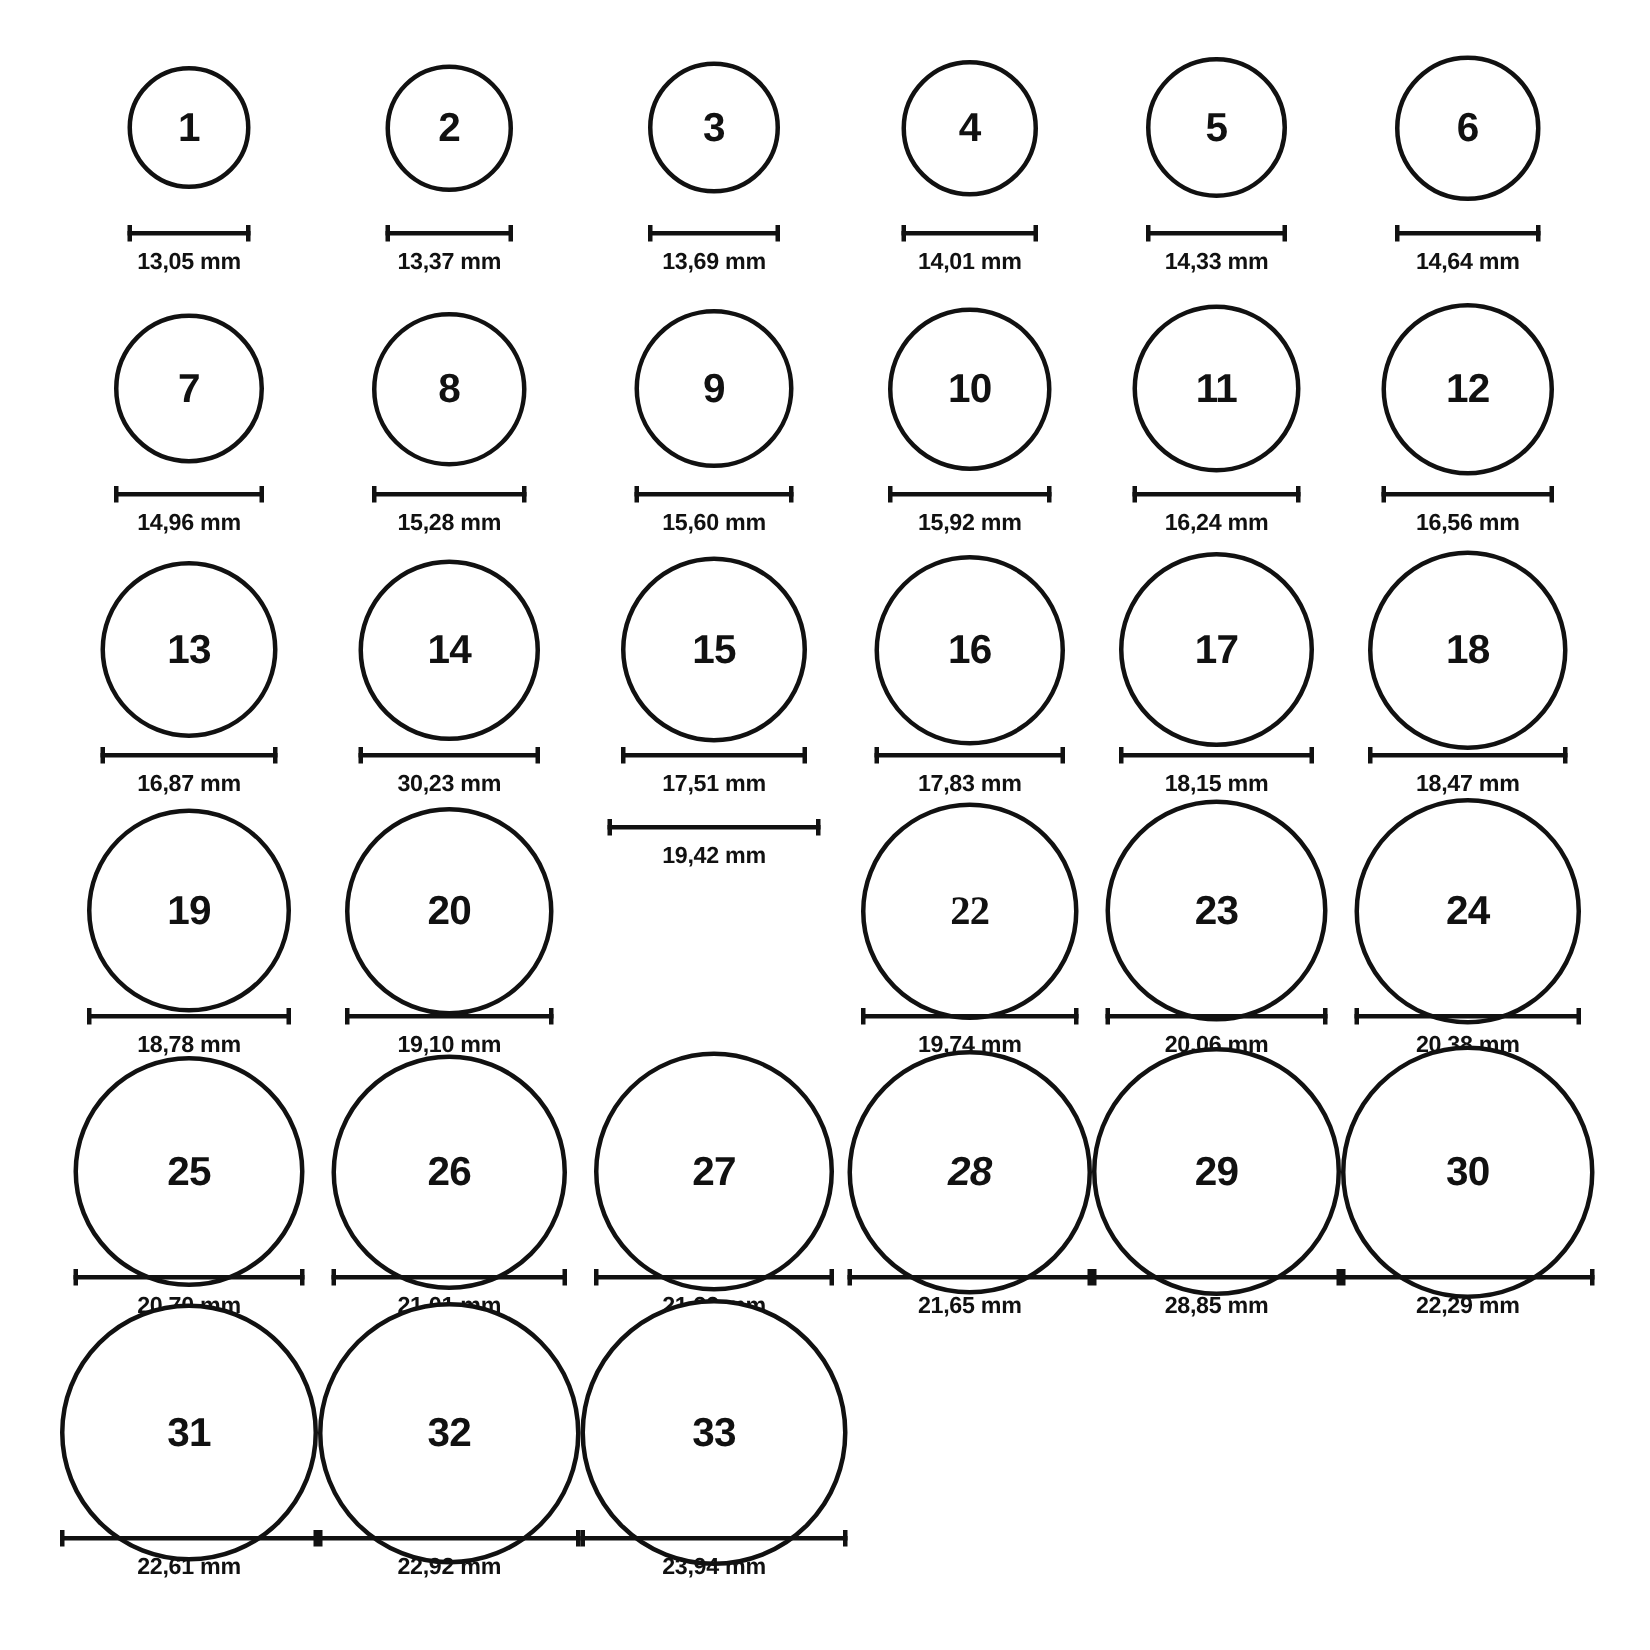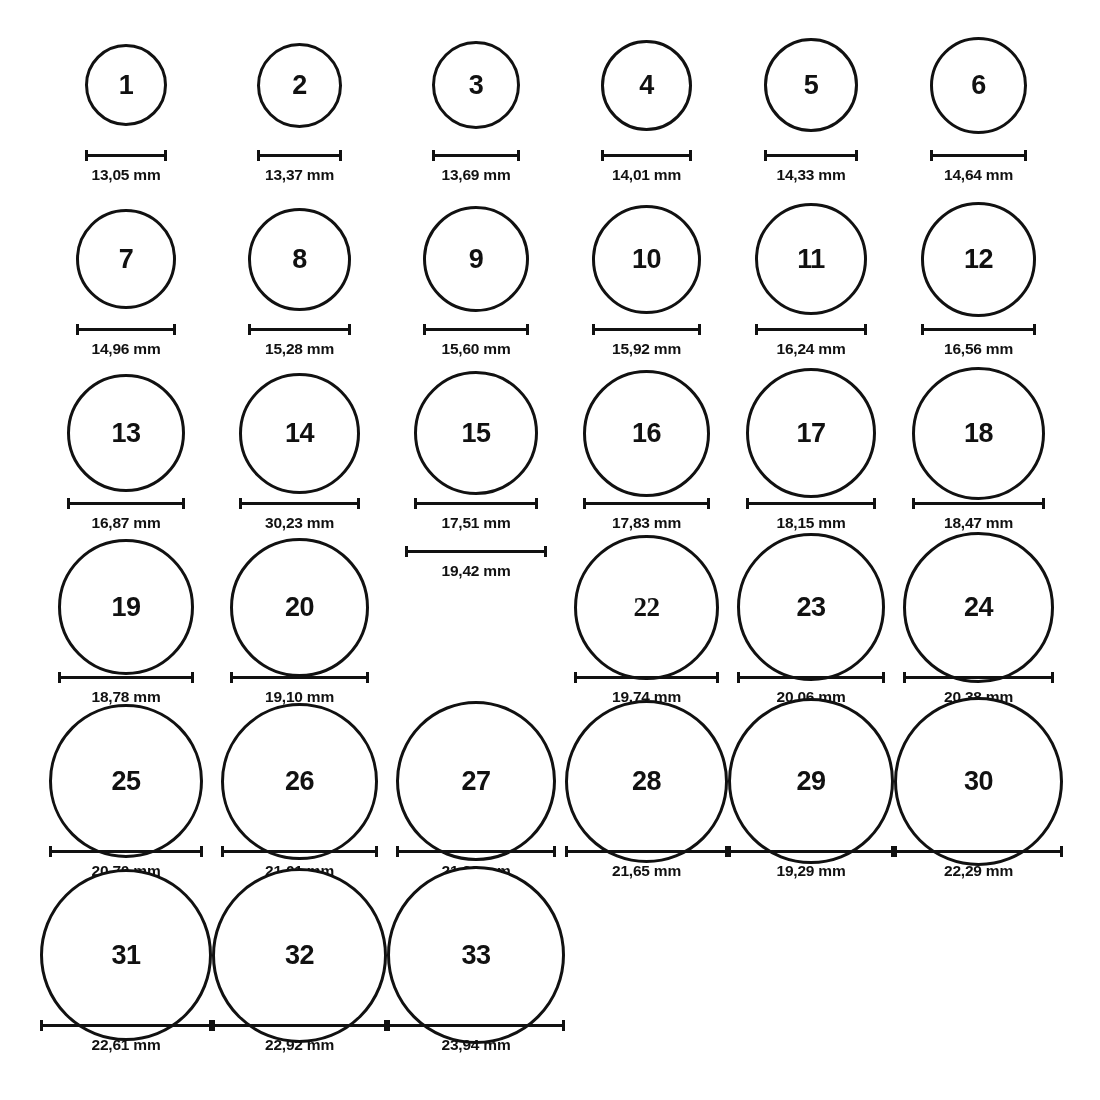--- a/index.html
+++ b/index.html
@@ -434,21 +434,21 @@
         </div>
         <div class="bar" style="width: 160px;">
           <div class="line"></div>
           <div class="tick left"></div>
           <div class="tick right"></div>
         </div>
         <div class="mm">21,33 mm</div>
       </div>
       <div class="cell">
         <div class="ring-wrap">
-          <div class="ring" style="width: 163px; height: 163px;">
+          <div class="ring" style="width: 163px; height: 163px; font-style: italic;">
             <div class="ring-num">28</div>
           </div>
         </div>
         <div class="bar" style="width: 163px;">
           <div class="line"></div>
           <div class="tick left"></div>
           <div class="tick right"></div>
         </div>
         <div class="mm">21,65 mm</div>
       </div>
@@ -456,21 +456,21 @@
         <div class="ring-wrap">
           <div class="ring" style="width: 166px; height: 166px;">
             <div class="ring-num">29</div>
           </div>
         </div>
         <div class="bar" style="width: 166px;">
           <div class="line"></div>
           <div class="tick left"></div>
           <div class="tick right"></div>
         </div>
-        <div class="mm">19,29 mm</div>
+        <div class="mm">28,85 mm</div>
       </div>
       <div class="cell">
         <div class="ring-wrap">
           <div class="ring" style="width: 169px; height: 169px;">
             <div class="ring-num">30</div>
           </div>
         </div>
         <div class="bar" style="width: 169px;">
           <div class="line"></div>
           <div class="tick left"></div>

